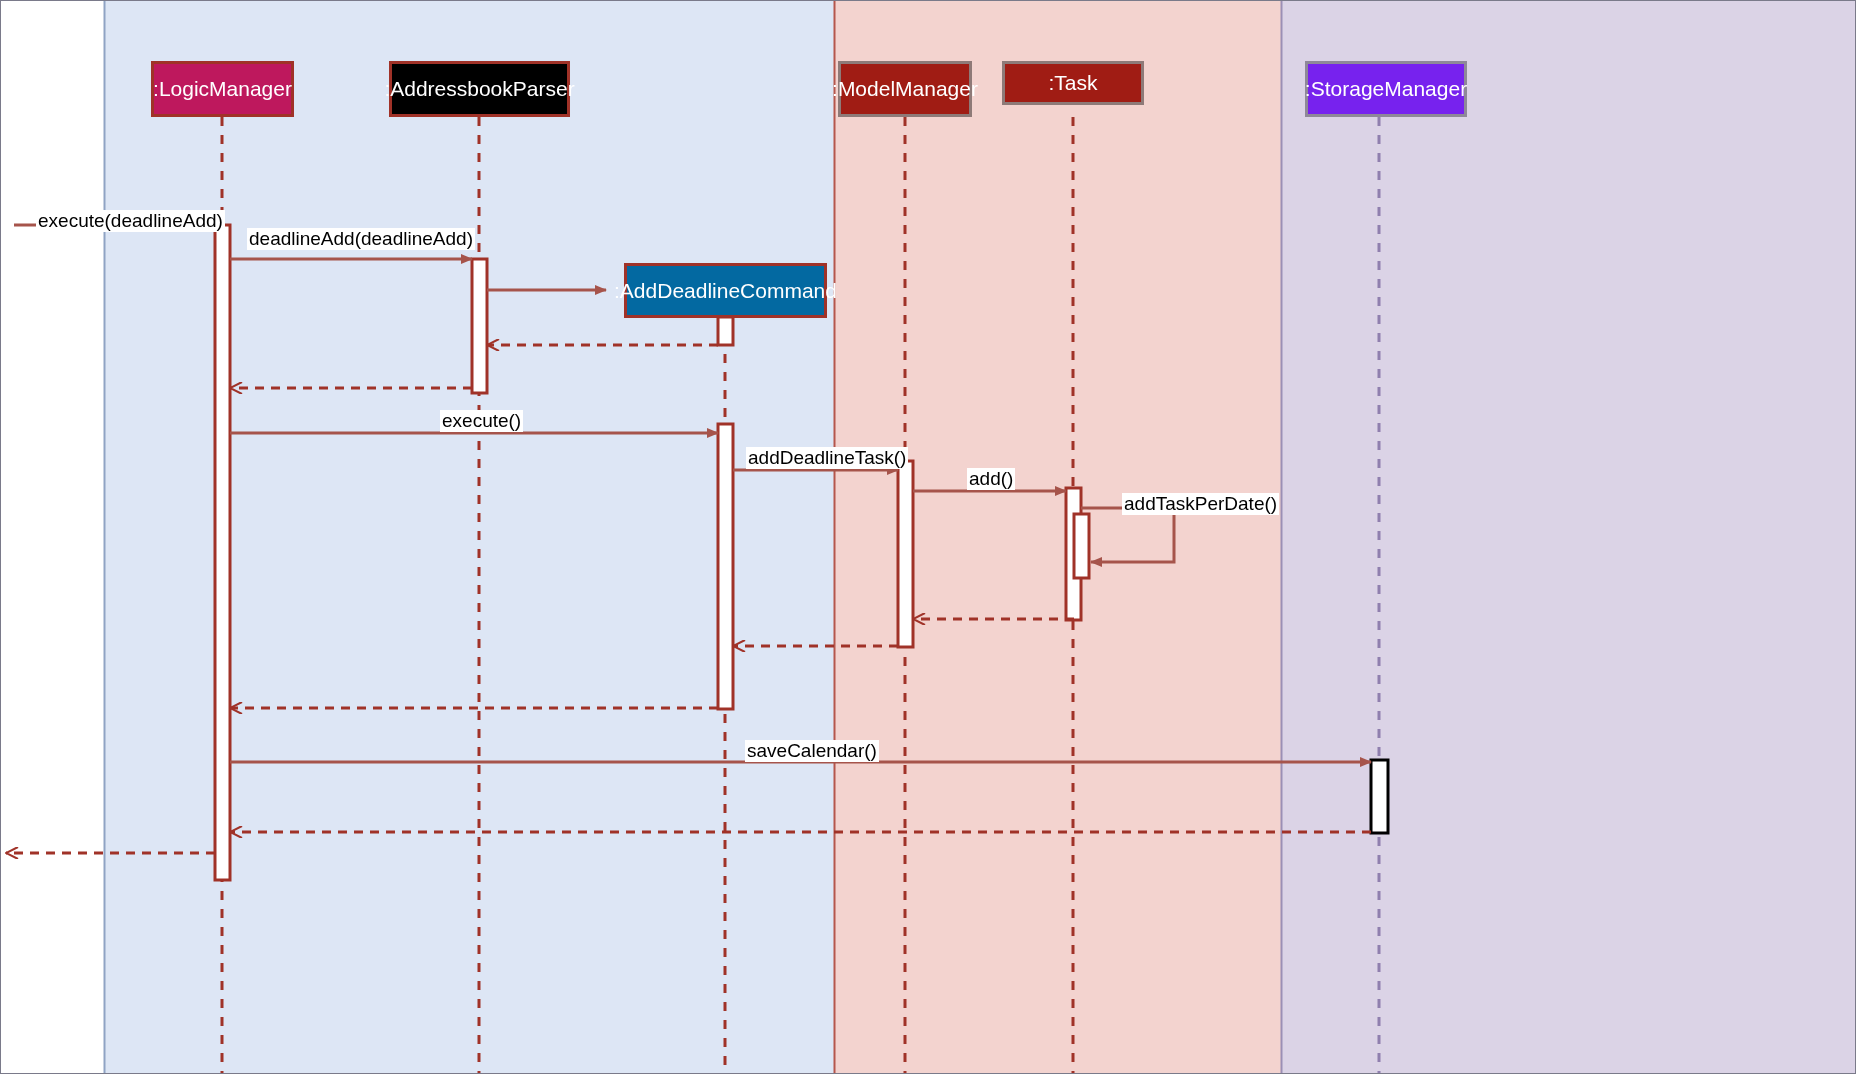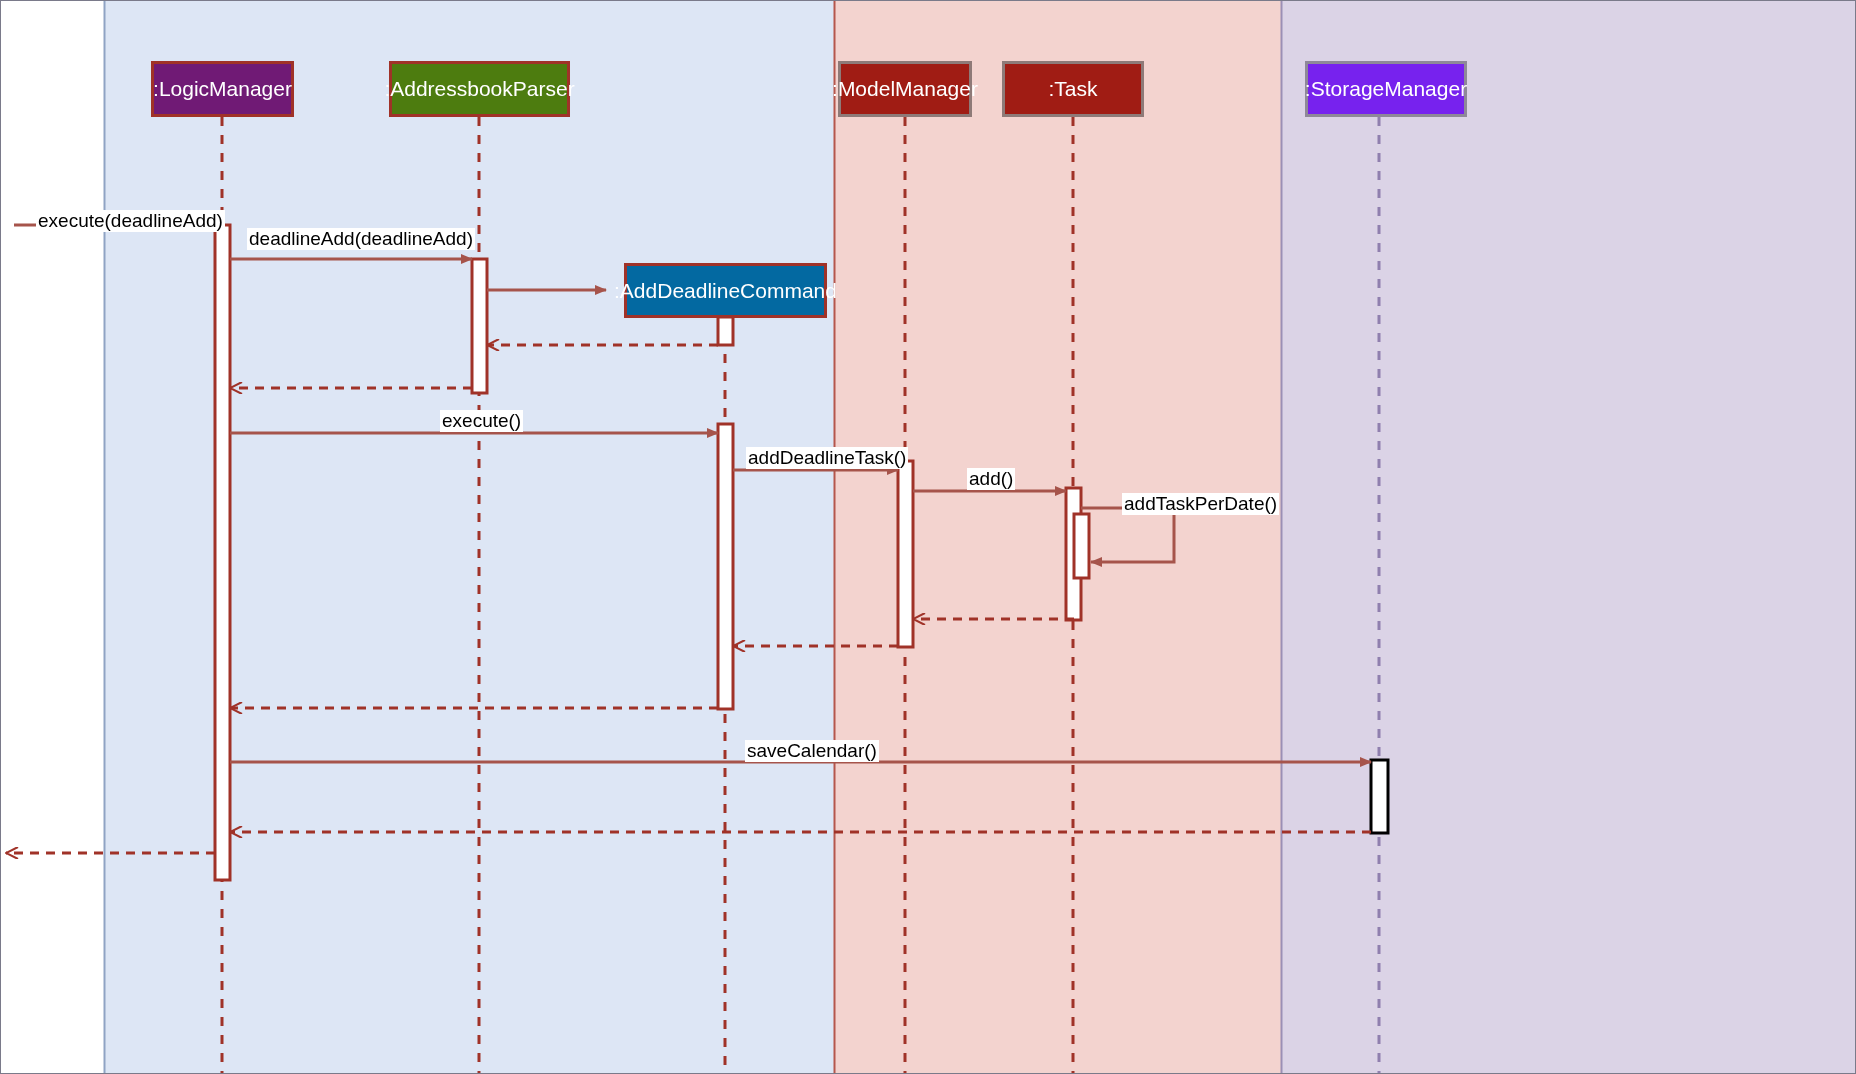--- a/index.html
+++ b/index.html
@@ -71,33 +71,33 @@
         <line x1="230" y1="762" x2="1371" y2="762" stroke="#a6544b" stroke-width="3" marker-end="url(#arrow-solid)"></line>
         <line x1="1371" y1="832" x2="230" y2="832" stroke="#a03228" stroke-width="3" marker-end="url(#arrow-open)" stroke-dasharray="9,7"></line>
         <line x1="215" y1="853" x2="6" y2="853" stroke="#a03228" stroke-width="3" marker-end="url(#arrow-open)" stroke-dasharray="9,7"></line>
       </g>
     <g id="frame">
       <rect x="0.5" y="0.5" width="1855" height="1073" fill="none" stroke="#7a7a8a" stroke-width="1"></rect>
     </g>
   </svg>
 
   <div id="boxes">
-      <div class="lifeline-box" style="left: 151px; top: 61px; width: 143px; height: 56px; background: #701a75; border: 3px solid rgb(160, 50, 40);">
+      <div class="lifeline-box" style="left: 151px; top: 61px; width: 143px; height: 56px; background: #be185d; border: 3px solid rgb(160, 50, 40);">
         <span>:LogicManager</span>
       </div>
-      <div class="lifeline-box" style="left: 389px; top: 61px; width: 181px; height: 56px; background: #4d7c0f; border: 3px solid rgb(160, 50, 40);">
+      <div class="lifeline-box" style="left: 389px; top: 61px; width: 181px; height: 56px; background: #000000; border: 3px solid rgb(160, 50, 40);">
         <span>:AddressbookParser</span>
       </div>
       <div class="lifeline-box" style="left: 624px; top: 263px; width: 203px; height: 55px; background: #0369a1; border: 3px solid rgb(160, 50, 40);">
         <span>:AddDeadlineCommand</span>
       </div>
       <div class="lifeline-box" style="left: 838px; top: 61px; width: 134px; height: 56px; background: rgb(160, 28, 20); border: 3px solid rgb(142, 122, 120); align-items: center;">
         <span>:ModelManager</span>
       </div>
-      <div class="lifeline-box" style="left: 1002px; top: 61px; width: 142px; height: 56px; background: rgb(160, 28, 20); border: 3px solid rgb(142, 122, 120);">
+      <div class="lifeline-box" style="left: 1002px; top: 61px; width: 142px; height: 44px; background: rgb(160, 28, 20); border: 3px solid rgb(142, 122, 120);">
         <span>:Task</span>
       </div>
       <div class="lifeline-box" style="left: 1305px; top: 61px; width: 162px; height: 56px; background: rgb(119, 34, 238); border: 3px solid rgb(142, 136, 152);">
         <span>:StorageManager</span>
       </div>
     </div>
   <div id="labels">
       <div class="msg-label" style="left: 36px; top: 210px; text-align: center;">execute(deadlineAdd)</div>
       <div class="msg-label" style="left: 247px; top: 228px;">deadlineAdd(deadlineAdd)</div>
       <div class="msg-label" style="left: 440px; top: 410px;">execute()</div>

